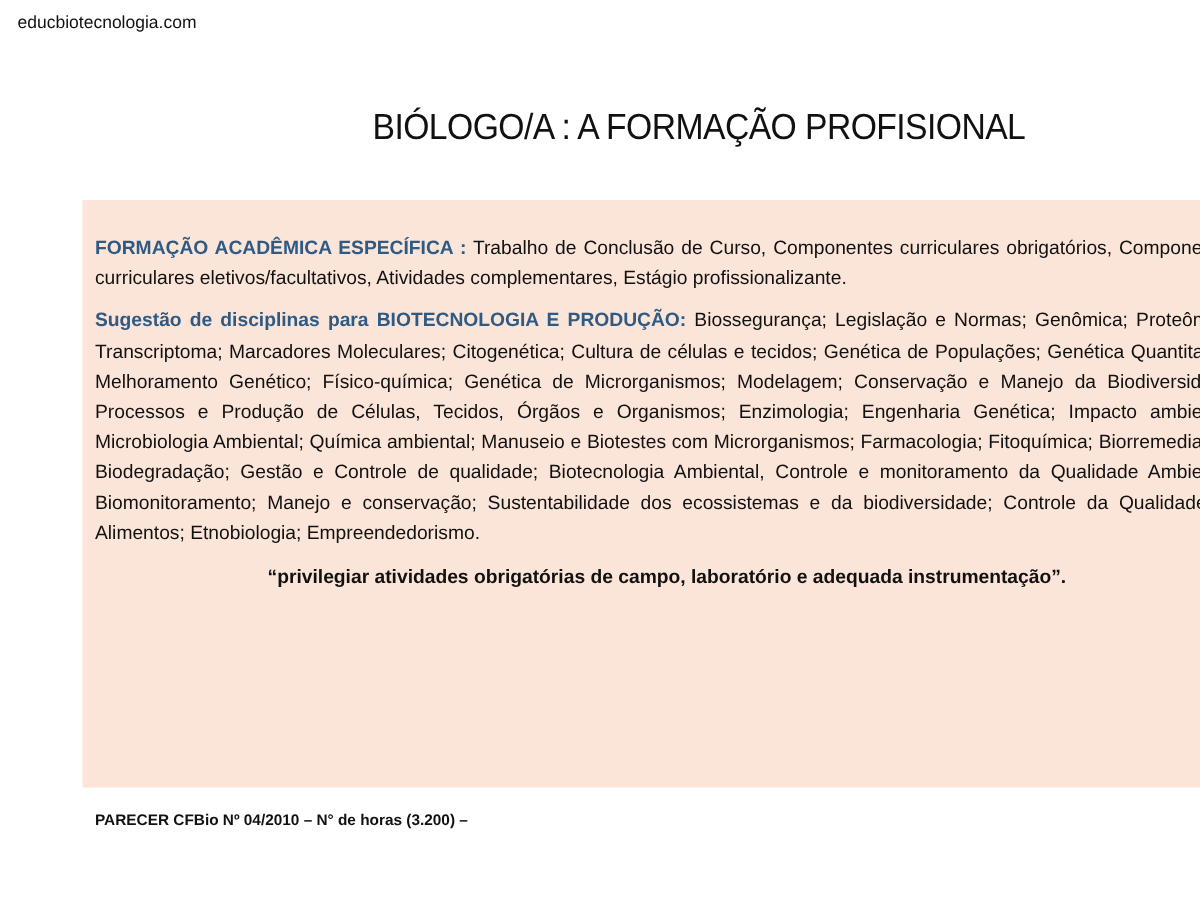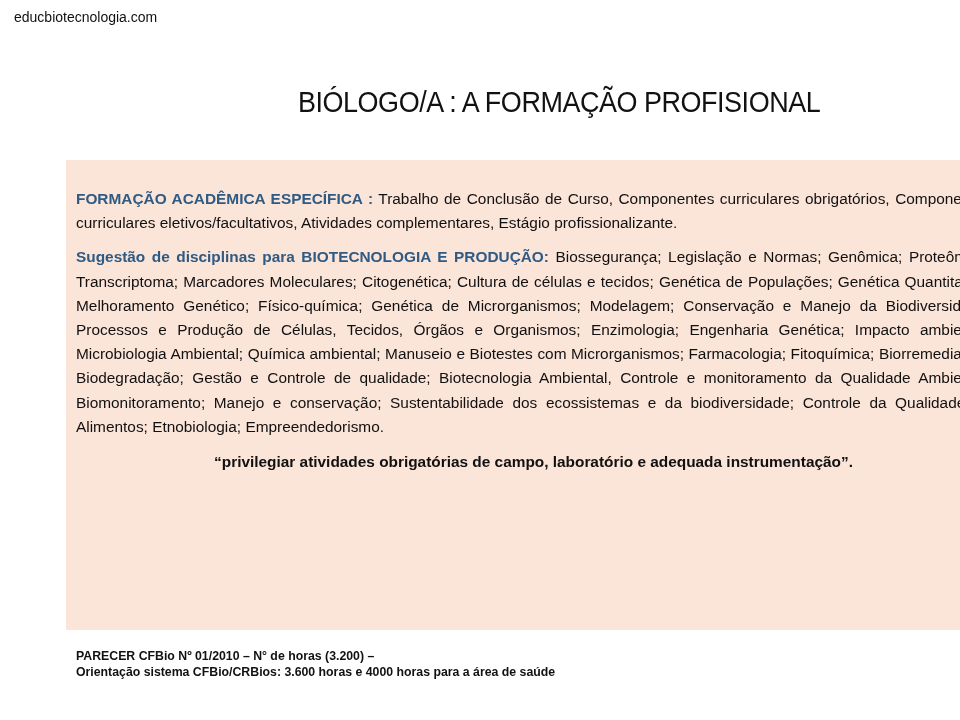--- a/index.html
+++ b/index.html
@@ -48,15 +48,14 @@
   <p class="para">
     <span class="head">FORMAÇÃO ACADÊMICA ESPECÍFICA :</span><span> Trabalho de Conclusão de Curso, Componentes curriculares obrigatórios, Componentes curriculares eletivos/facultativos, Atividades complementares, Estágio profissionalizante.</span>
   </p>
   <p class="para">
     <span class="head">Sugestão de disciplinas para BIOTECNOLOGIA E PRODUÇÃO:</span><span> Biossegurança; Legislação e Normas; Genômica; Proteômica; Transcriptoma; Marcadores Moleculares; Citogenética; Cultura de células e tecidos; Genética de Populações; Genética Quantitativa; Melhoramento Genético; Físico-química; Genética de Microrganismos; Modelagem; Conservação e Manejo da Biodiversidade; Processos e Produção de Células, Tecidos, Órgãos e Organismos; Enzimologia; Engenharia Genética; Impacto ambiental; Microbiologia Ambiental; Química ambiental; Manuseio e Biotestes com Microrganismos; Farmacologia; Fitoquímica; Biorremediação; Biodegradação; Gestão e Controle de qualidade; Biotecnologia Ambiental, Controle e monitoramento da Qualidade Ambiental; Biomonitoramento; Manejo e conservação; Sustentabilidade dos ecossistemas e da biodiversidade; Controle da Qualidade de Alimentos; Etnobiologia; Empreendedorismo.</span>
   </p>
   <div class="quote">“privilegiar atividades obrigatórias de campo, laboratório e adequada instrumentação”.</div>
 </div>
 
 <div class="footer">
-  <div>PARECER CFBio Nº 01/2010 – N° de horas (3.200) –</div>
-  <div>Orientação sistema CFBio/CRBios: 3.600 horas e 4000 horas para a área de saúde</div>
+  <div>PARECER CFBio Nº 04/2010 – N° de horas (3.200) –</div>
 </div>
 
 </body></html>

